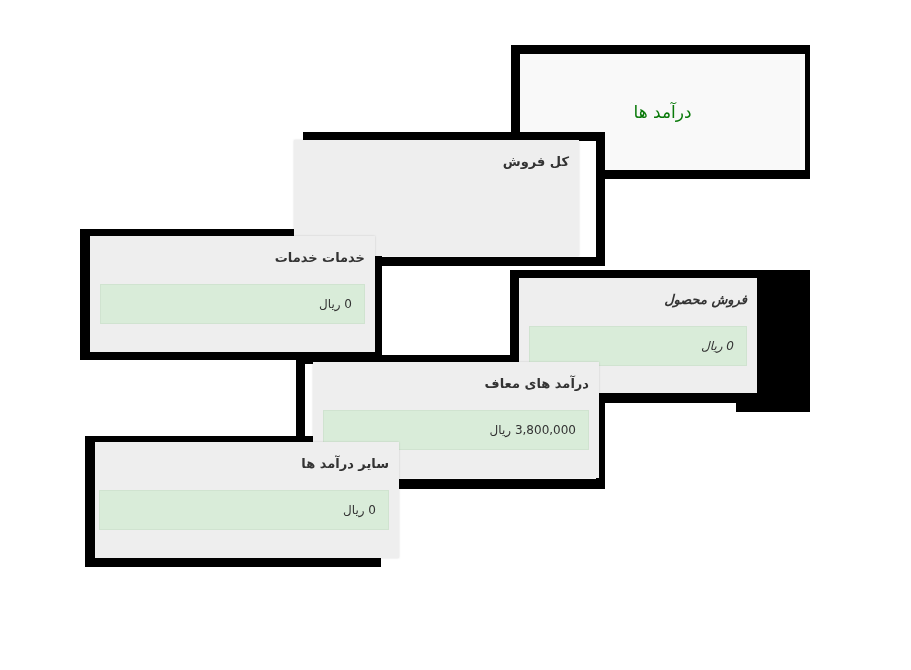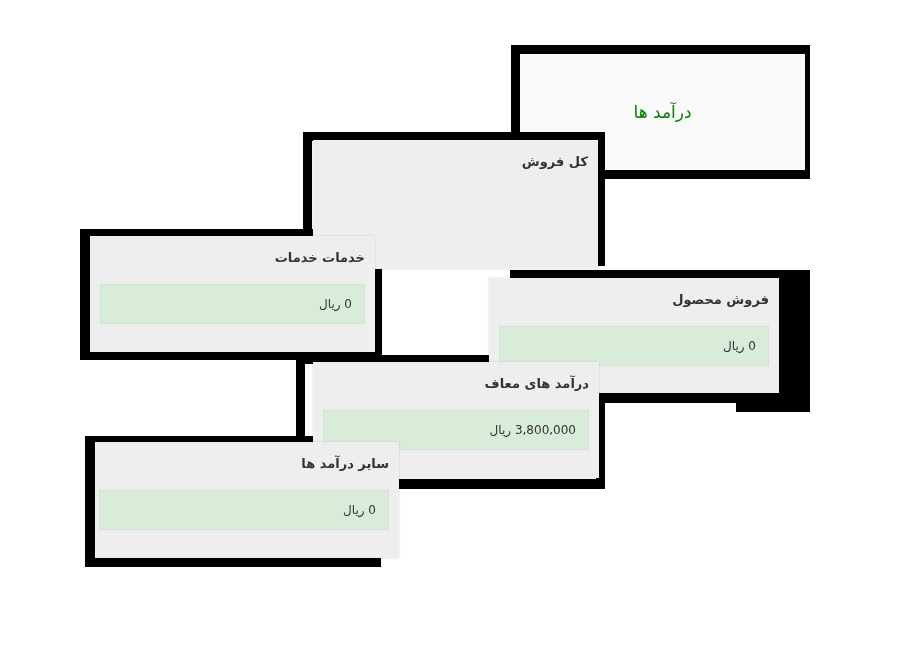--- a/index.html
+++ b/index.html
@@ -30,25 +30,25 @@
 <div class="blk" style="left:510px;top:270px;width:300px;height:133px;"></div>
 <div class="blk" style="left:736px;top:400px;width:74px;height:12px;"></div>
 
 <div class="blk" style="left:296px;top:355px;width:309px;height:134px;"></div>
 <div class="wht" style="left:305px;top:364px;width:291px;height:115px;"></div>
 
 <div class="blk" style="left:80px;top:229px;width:302px;height:131px;"></div>
 
 <div class="blk" style="left:85px;top:436px;width:296px;height:131px;"></div>
 
-<div class="card" style="left:313px;top:140px;width:285px;height:129px;">
+<div class="card" style="left:294px;top:140px;width:285px;height:116px;">
   <div class="hd">کل فروش</div>
 </div>
 
-<div class="card" style="left:489px;top:278px;width:290px;height:115px;">
+<div class="card" style="left:519px;top:278px;width:238px;height:115px;font-style:italic;">
   <div class="hd">فروش محصول</div>
   <div class="val">
       <span>0 ریال</span>
     </div>
 </div>
 
 <div class="card" style="left:90px;top:236px;width:285px;height:116px;">
   <div class="hd">خدمات خدمات</div>
   <div class="val">
       <span>0 ریال</span>

